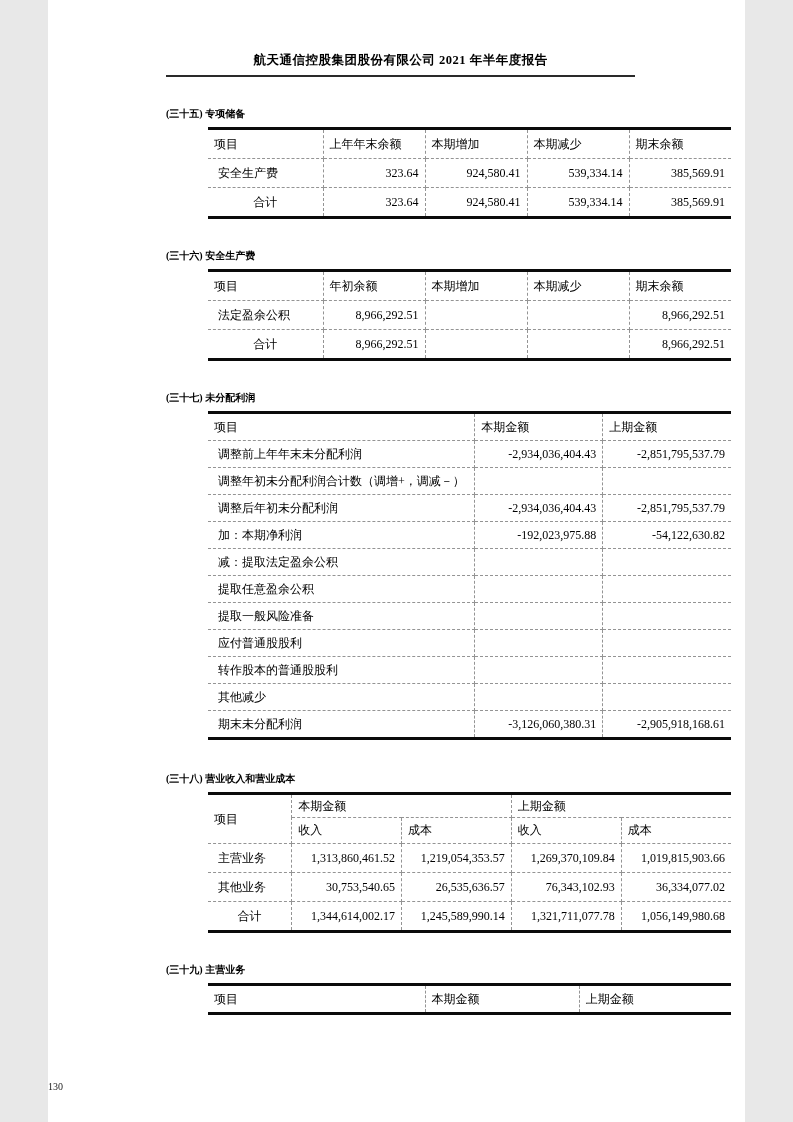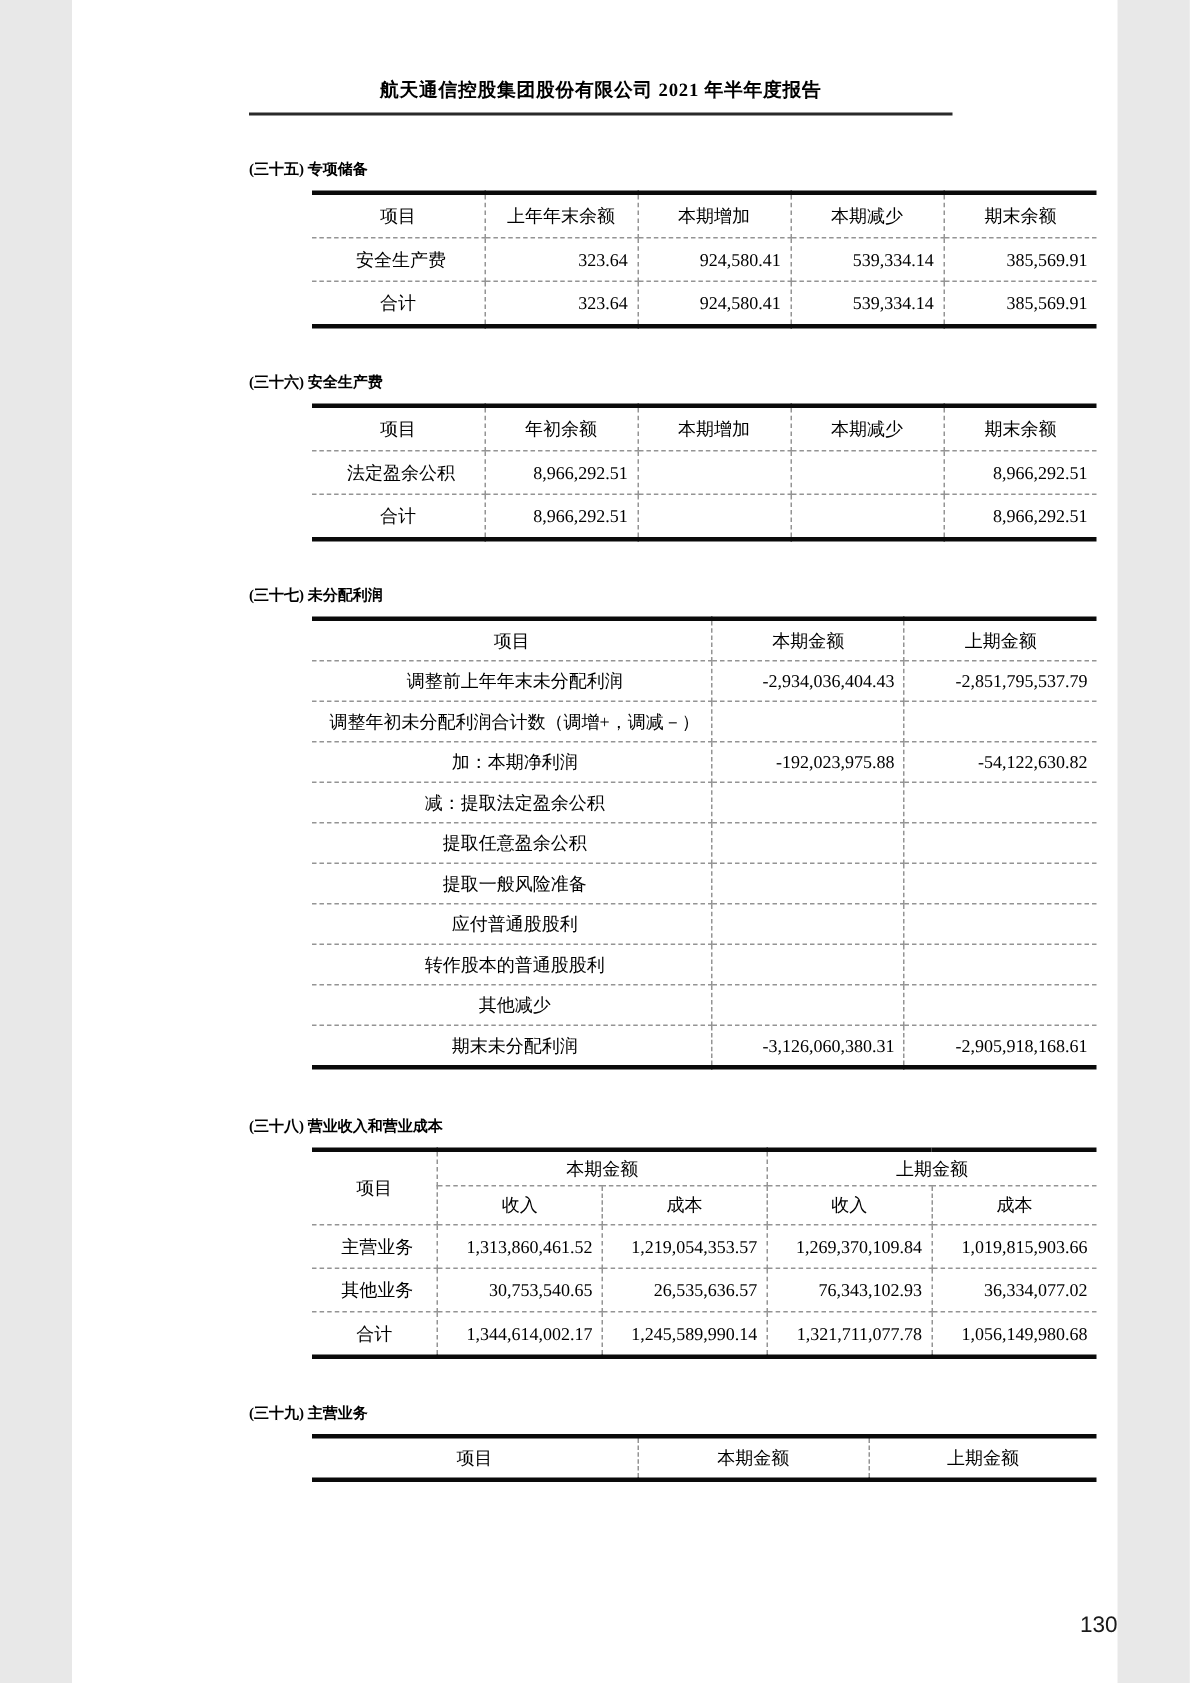--- a/index.html
+++ b/index.html
@@ -43,34 +43,34 @@
     font-weight:normal;
     padding:0 6px;
     height:28px;
     vertical-align:middle;
     overflow:hidden;
     white-space:nowrap;
   }
   .fin tr:last-child td { border-bottom:none; }
   .fin th:first-child, .fin td:first-child { border-left:none; }
   .fin th:last-child, .fin td:last-child { border-right:none; }
-  .fin th { text-align:center; }
+  .fin th { text-align:left; }
   .fin .num { text-align:right; }
-  .fin .lbl { text-align:center; padding-left:10px; }
+  .fin .lbl { text-align:left; padding-left:10px; }
   .fin .ctr { text-align:center; }
   table.t37 th, table.t37 td { height:26px; }
   table.t38 tr.gh th { height:22px; }
   table.t38 tr.sh th { height:25px; }
   table.t39 th { height:26px; }
   .page-number {
     position:absolute;
     left:0; right:0; bottom:30px;
-    text-align:right;
-    font-family:Liberation Sans, sans-serif;
-    font-size:15px;
+    text-align:left;
+    font-family:Liberation Serif, serif;
+    font-size:10px;
     color:#1a1a1a;
   }
 </style>
 </head>
 <body>
 
 <div class="page">
   <div class="content">
 
     <div class="doc-header">航天通信控股集团股份有限公司 2021 年半年度报告</div>
@@ -160,20 +160,25 @@
         <td class="lbl">调整前上年年末未分配利润</td>
         <td class="num">-2,934,036,404.43</td>
         <td class="num">-2,851,795,537.79</td>
       </tr>
       <tr>
         <td class="lbl">调整年初未分配利润合计数（调增+，调减－）</td>
         <td class="num"></td>
         <td class="num"></td>
       </tr>
       <tr>
+        <td class="lbl">调整后年初未分配利润</td>
+        <td class="num">-2,934,036,404.43</td>
+        <td class="num">-2,851,795,537.79</td>
+      </tr>
+      <tr>
         <td class="lbl">加：本期净利润</td>
         <td class="num">-192,023,975.88</td>
         <td class="num">-54,122,630.82</td>
       </tr>
       <tr>
         <td class="lbl">减：提取法定盈余公积</td>
         <td class="num"></td>
         <td class="num"></td>
       </tr>
       <tr>

